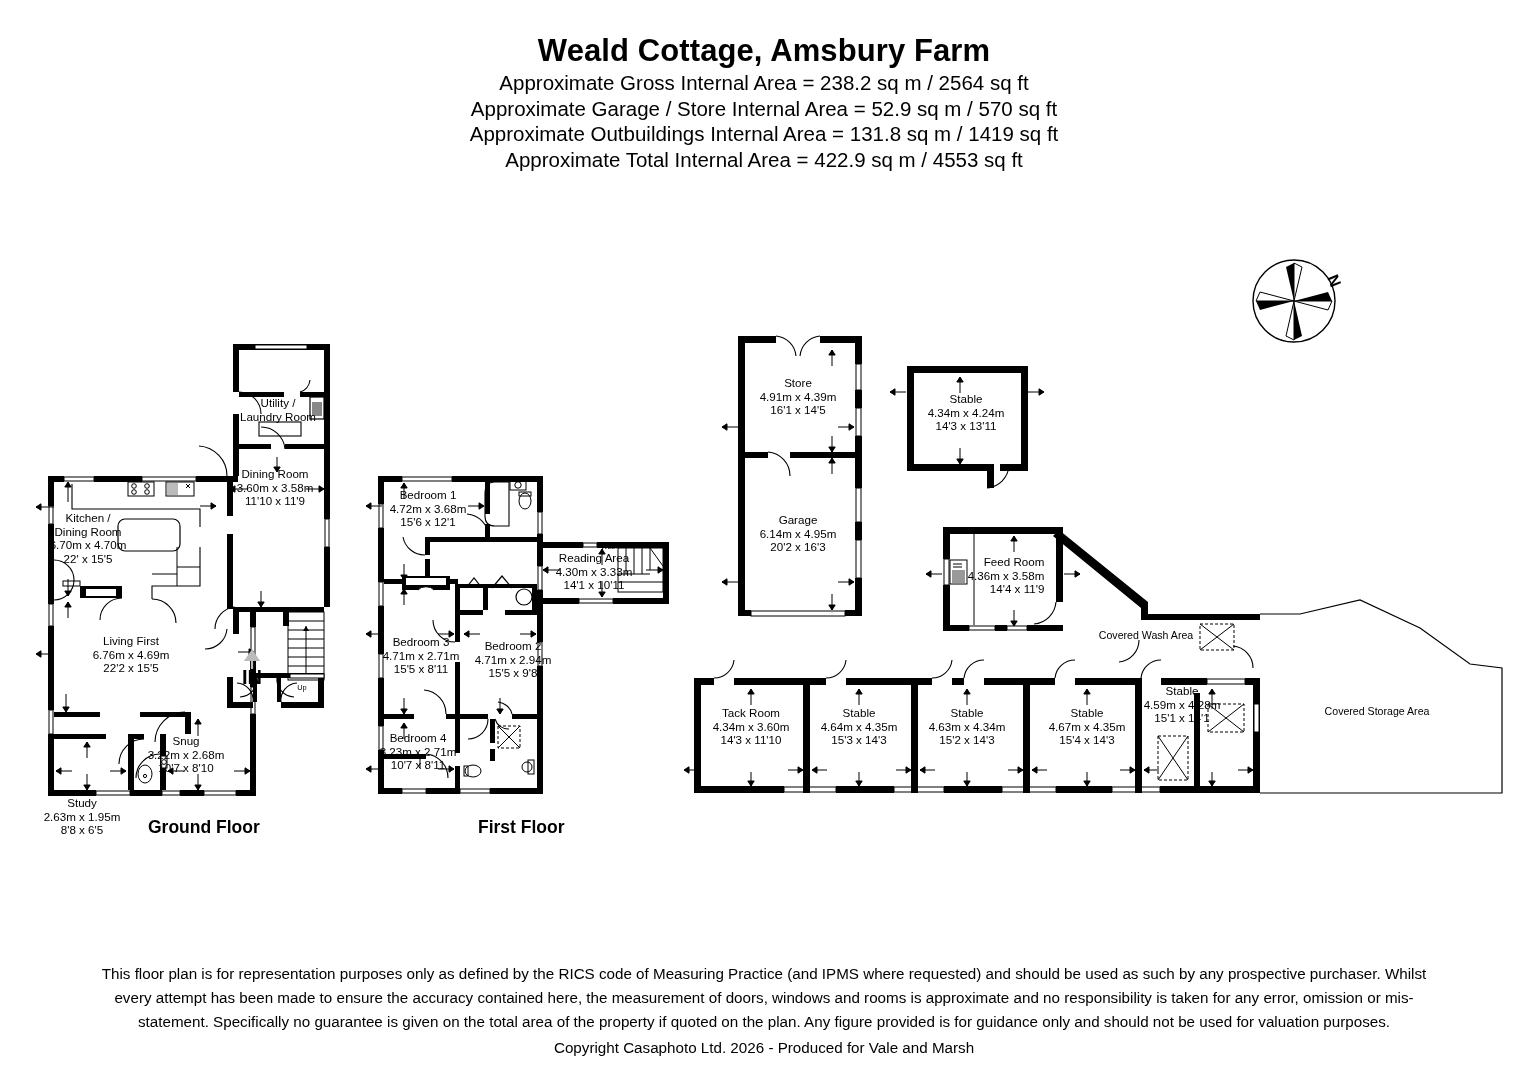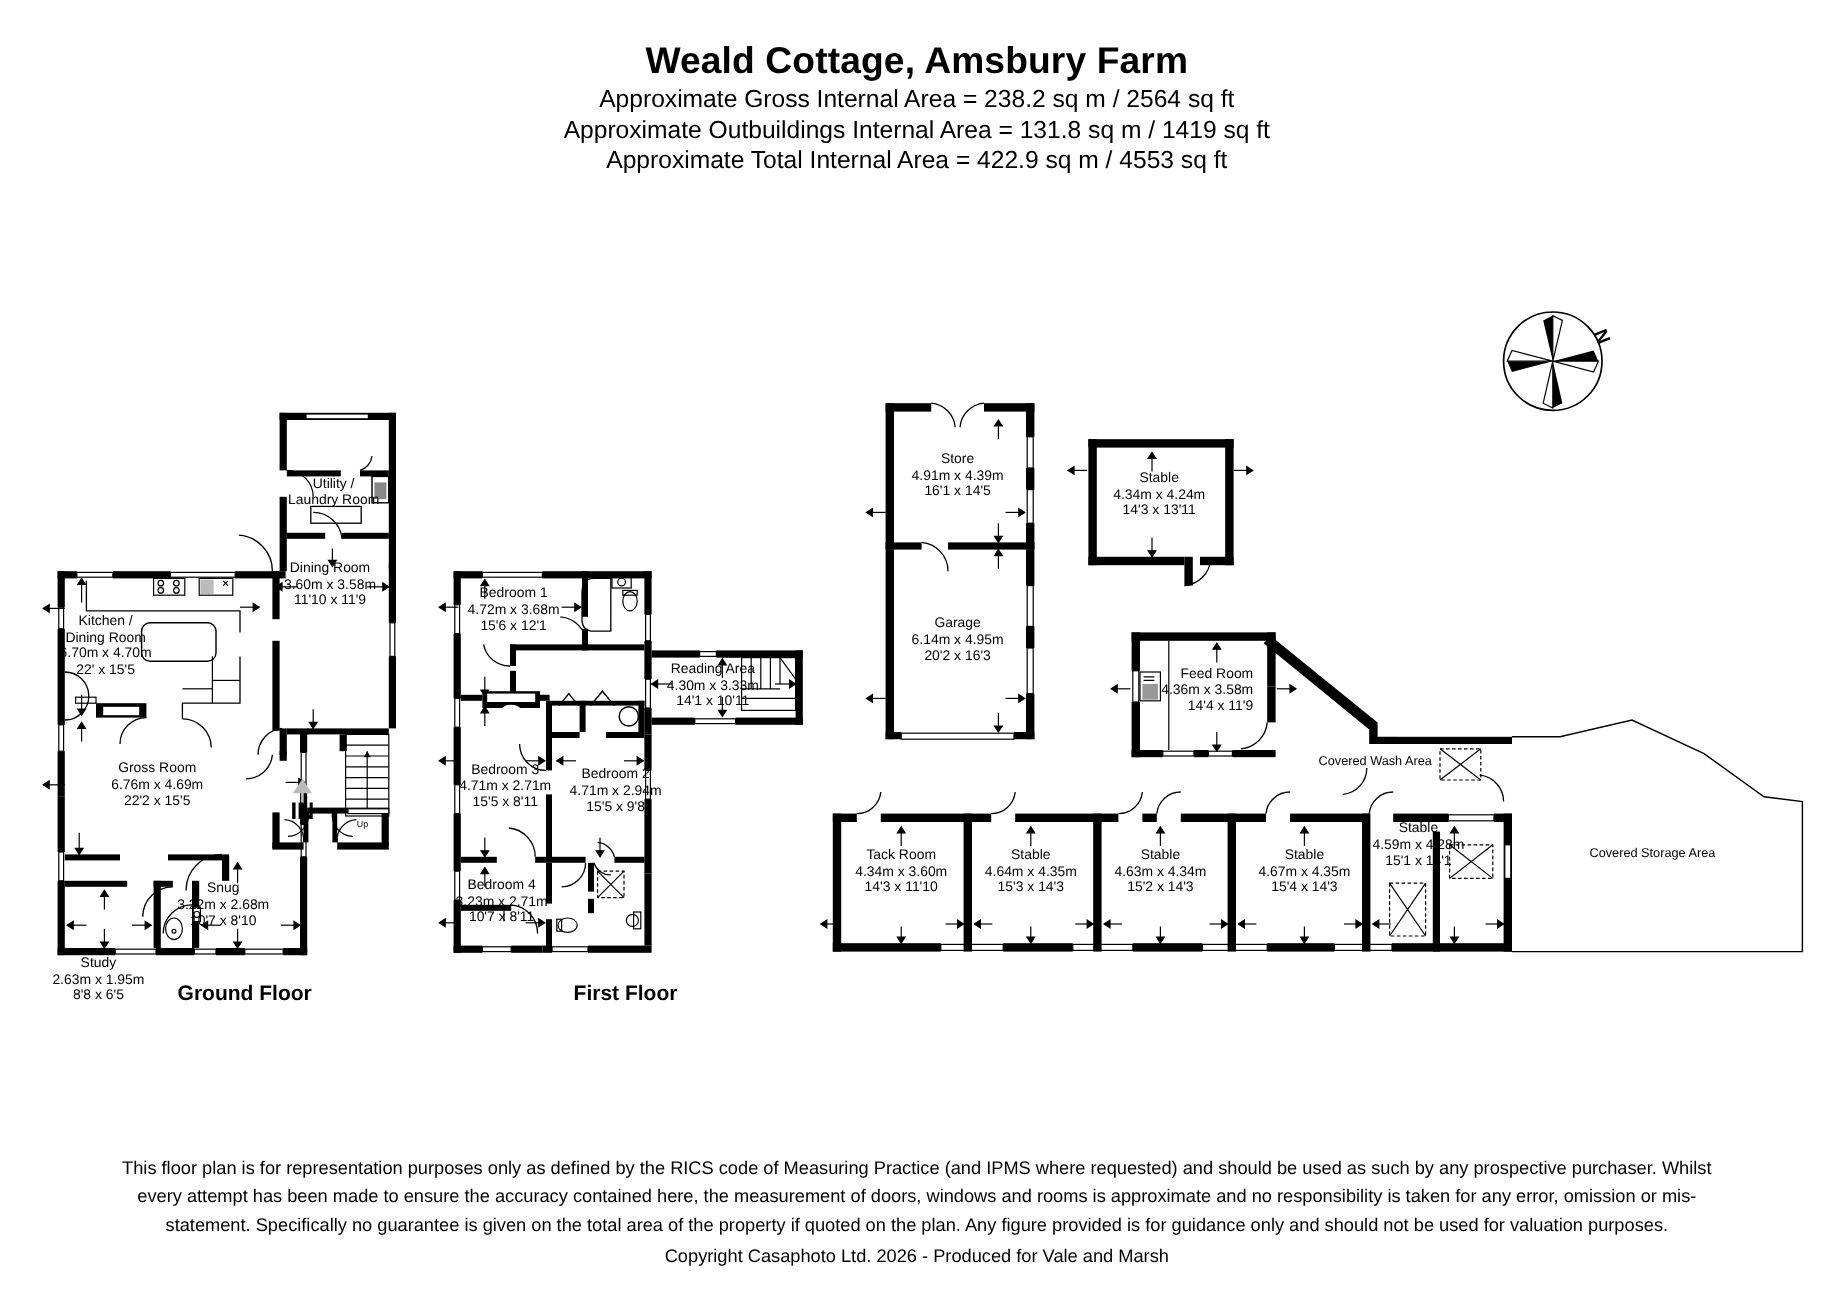--- a/index.html
+++ b/index.html
@@ -72,20 +72,21 @@
   }
 </style>
 </head>
 <body>
 
 <div id="page">
 
   <div id="header">
     <div class="title">Weald Cottage, Amsbury Farm</div>
     <div class="sub">Approximate Gross Internal Area = 238.2 sq m / 2564 sq ft</div>
+    <div class="sub">Approximate Garage / Store Internal Area = 52.9 sq m / 570 sq ft</div>
     <div class="sub">Approximate Outbuildings Internal Area = 131.8 sq m / 1419 sq ft</div>
     <div class="sub">Approximate Total Internal Area = 422.9 sq m / 4553 sq ft</div>
   </div>
 
   <svg id="plan" viewBox="0 0 1528 1080">
     <defs>
       <g id="arrowUD"></g>
     </defs>
 
     <g>
@@ -878,21 +879,21 @@
         <span class="ln">3.60m x 3.58m</span>
         <span class="ln">11'10 x 11'9</span>
       </div>
       <div class="rlabel" style="left: 88px; top: 524px;">
         <span class="ln">Kitchen /</span>
         <span class="ln">Dining Room</span>
         <span class="ln">6.70m x 4.70m</span>
         <span class="ln">22' x 15'5</span>
       </div>
       <div class="rlabel" style="left: 131px; top: 640px;">
-        <span class="ln">Gross Room</span>
+        <span class="ln">Living First</span>
         <span class="ln">6.76m x 4.69m</span>
         <span class="ln">22'2 x 15'5</span>
       </div>
       <div class="rlabel" style="left: 186px; top: 740px;">
         <span class="ln">Snug</span>
         <span class="ln">3.22m x 2.68m</span>
         <span class="ln">10'7 x 8'10</span>
       </div>
       <div class="rlabel" style="left: 82px; top: 802px;">
         <span class="ln">Study</span>

